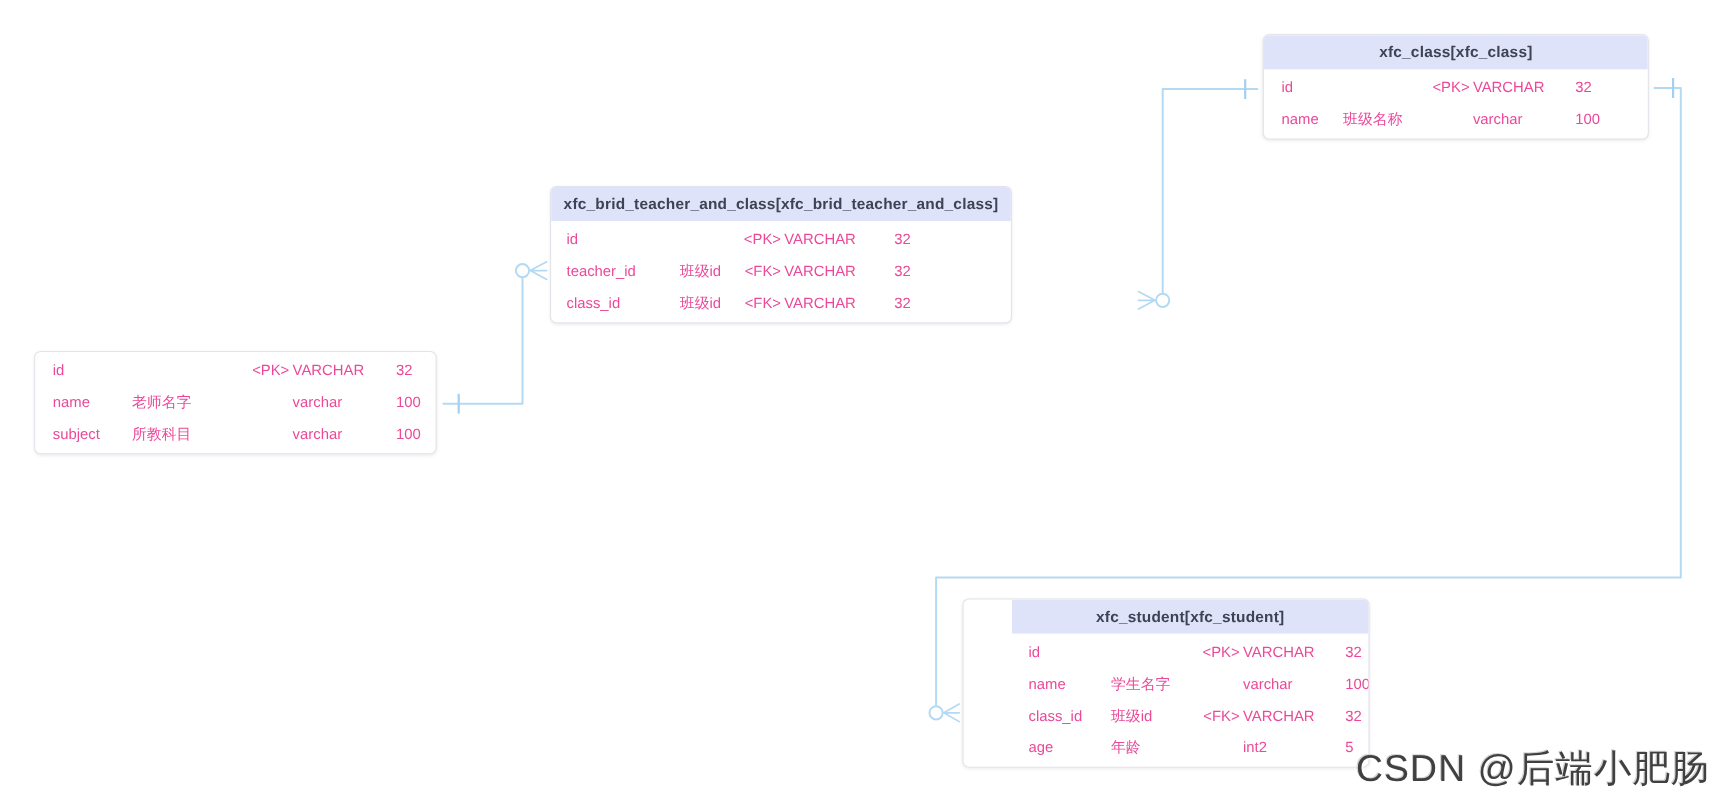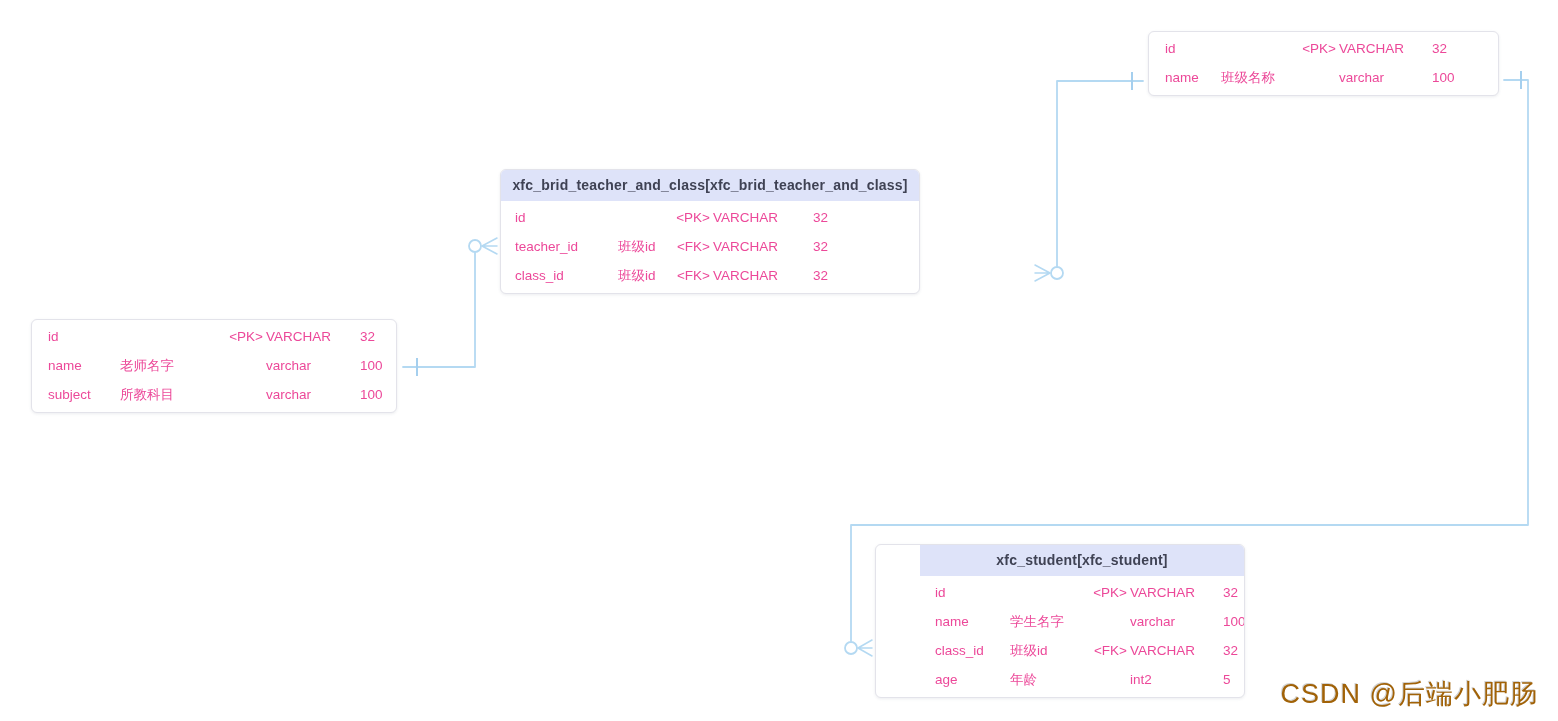--- a/index.html
+++ b/index.html
@@ -37,22 +37,22 @@
   .t-bridge {left:500px; top:169px;width:420px;}
   .t-teacher{left:31px;  top:319px;width:366px;}
   .t-student{left:875px; top:544px;width:370px;padding-left:44px;}
 
   .t-class   .er-row{padding-left:16px;grid-template-columns:56px 68px 50px 93px auto;}
   .t-bridge  .er-row{padding-left:14px;grid-template-columns:103px 52px 43px 100px auto;}
   .t-teacher .er-row{padding-left:16px;grid-template-columns:72px 69px 77px 94px auto;}
   .t-student .er-row{padding-left:15px;grid-template-columns:75px 70px 50px 93px auto;}
 
   .watermark{
-    position:absolute;z-index:3;right:20px;top:676px;
-    font-size:27px;color:#a16207;letter-spacing:1px;
+    position:absolute;z-index:3;right:4px;top:676px;
+    font-size:34px;color:#404040;letter-spacing:1px;
     text-shadow:1px 1px 0 #ffffff, -1px -1px 0 #d2d2d2;
     white-space:nowrap;
   }
 </style>
 </head>
 <body>
 
 <svg class="connectors" width="1558" height="721" viewBox="0 0 1558 721">
 
   <g>
@@ -71,20 +71,21 @@
 
   <g>
     <polyline class="edge" points="1504,80 1528,80 1528,525 851,525 851,641"></polyline>
     <line class="tick" x1="1521" y1="71" x2="1521" y2="89"></line>
     <circle class="zcircle" cx="851" cy="648" r="6"></circle>
     <path class="foot" d="M858,648 L872,640 M858,648 L872,648 M858,648 L872,656"></path>
   </g>
 </svg>
 
 <div class="er-table t-class">
+  <div class="er-header">xfc_class[xfc_class]</div>
   <div class="er-body">
       <div class="er-row">
         <span class="c-name">id</span>
         <span class="c-comment"></span>
         <span class="c-key">&lt;PK&gt;</span>
         <span class="c-type">VARCHAR</span>
         <span class="c-size">32</span>
       </div>
       <div class="er-row">
         <span class="c-name">name</span>

